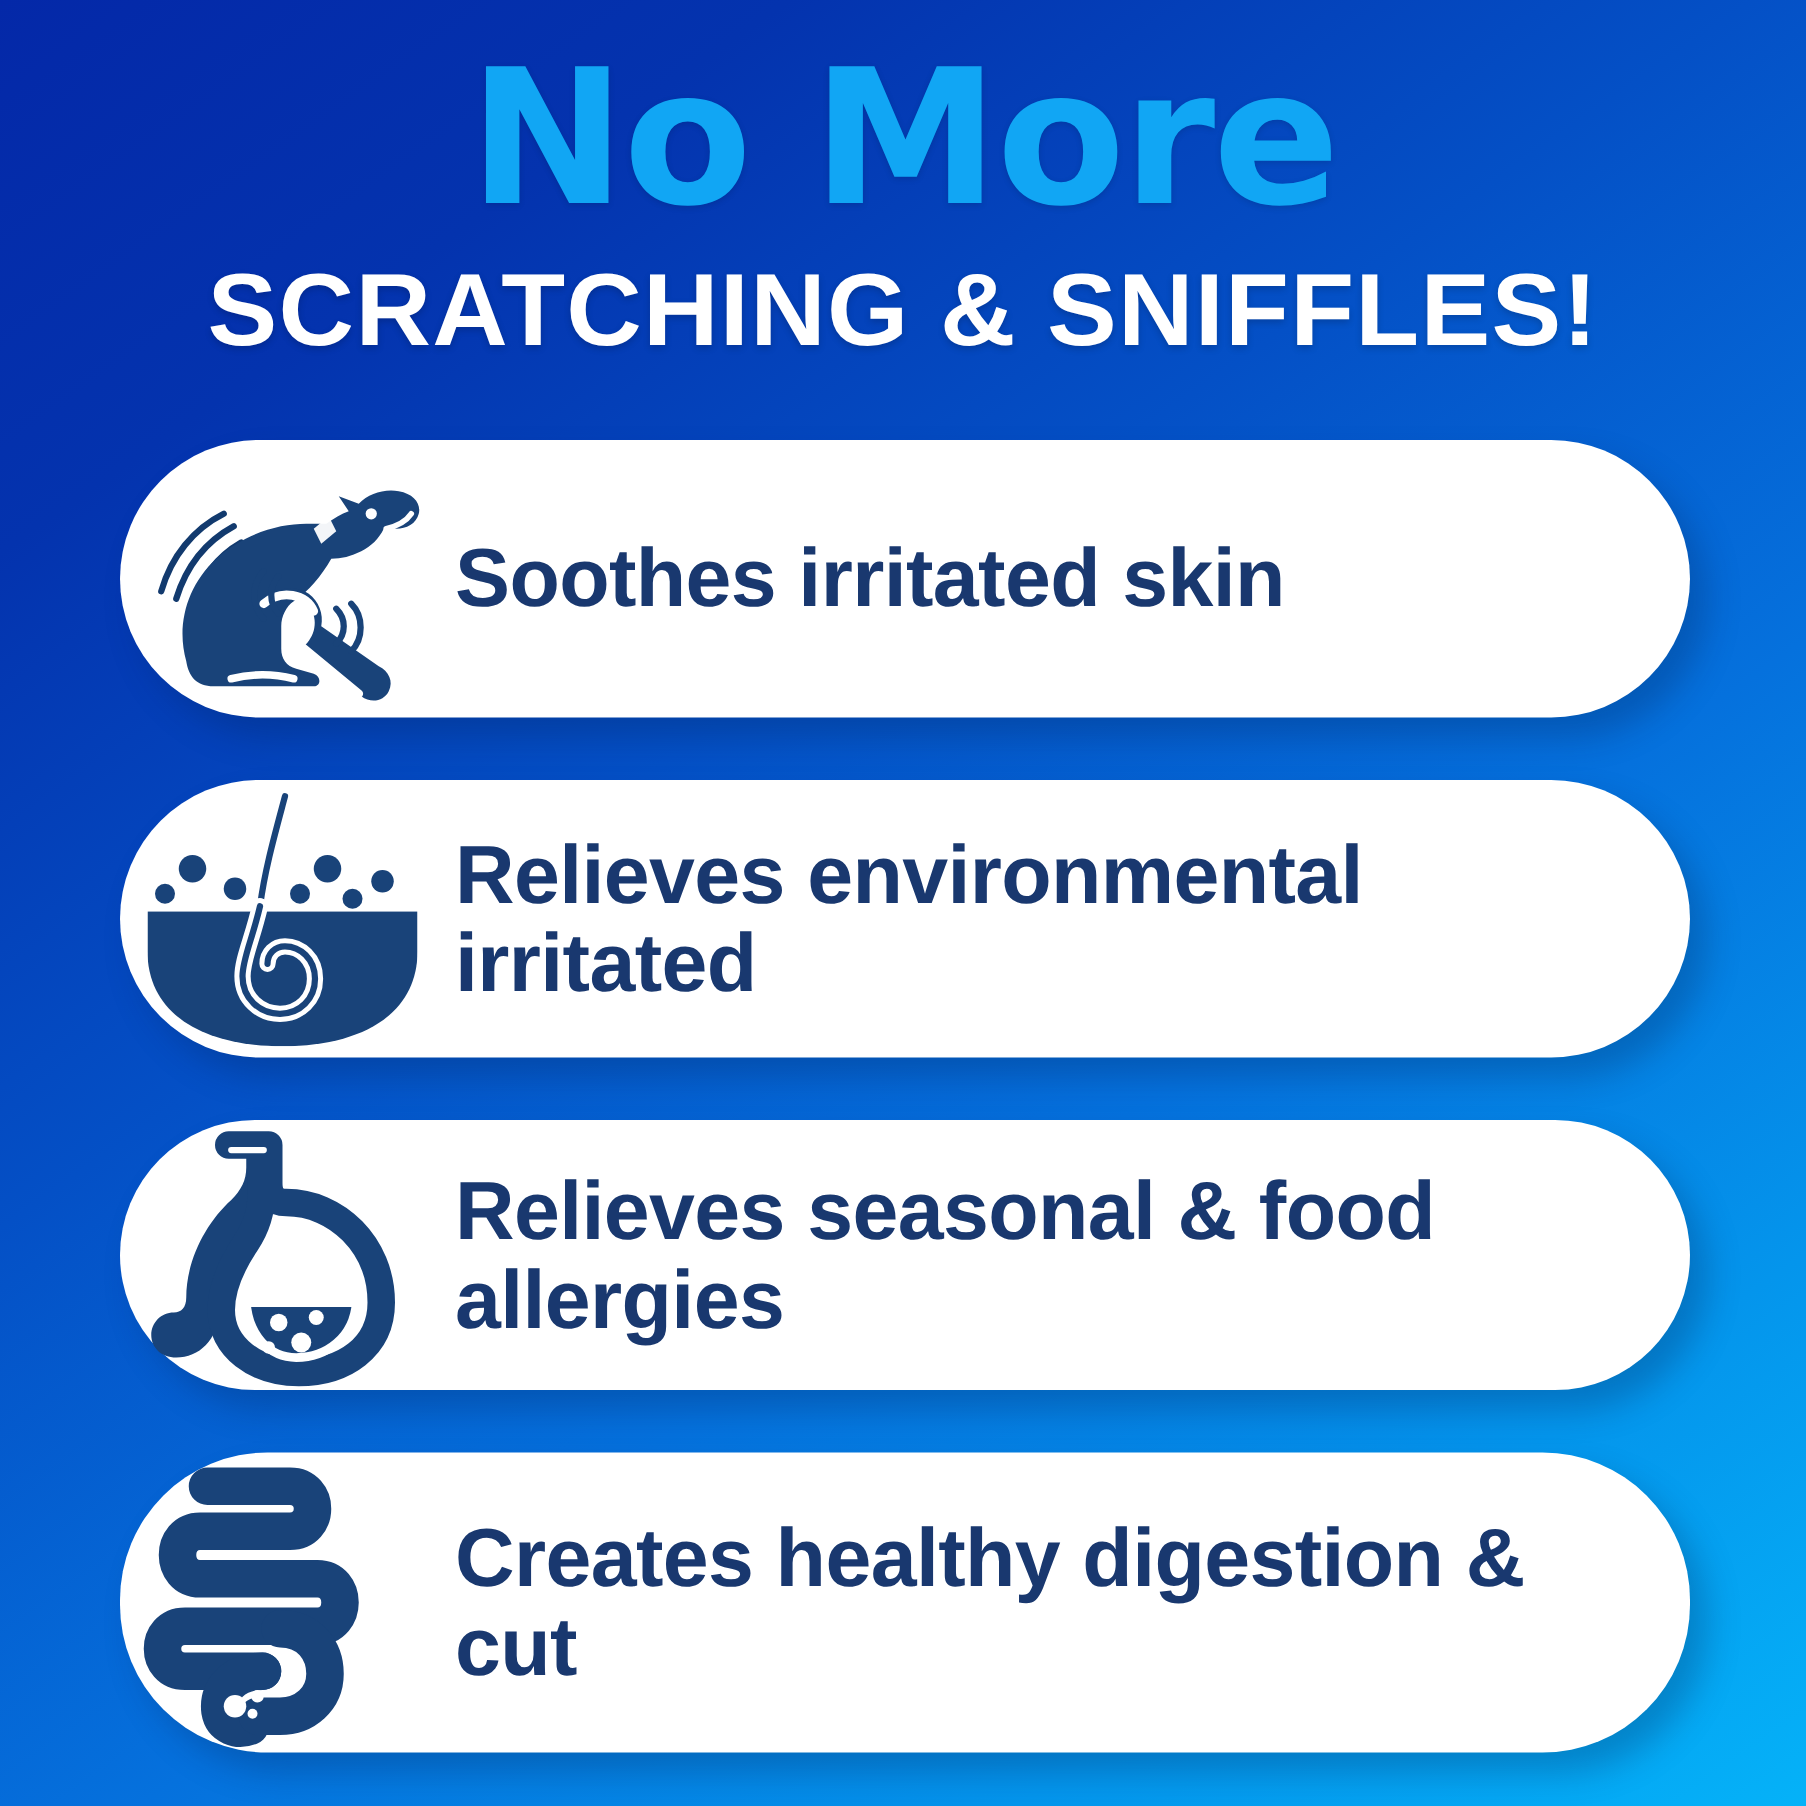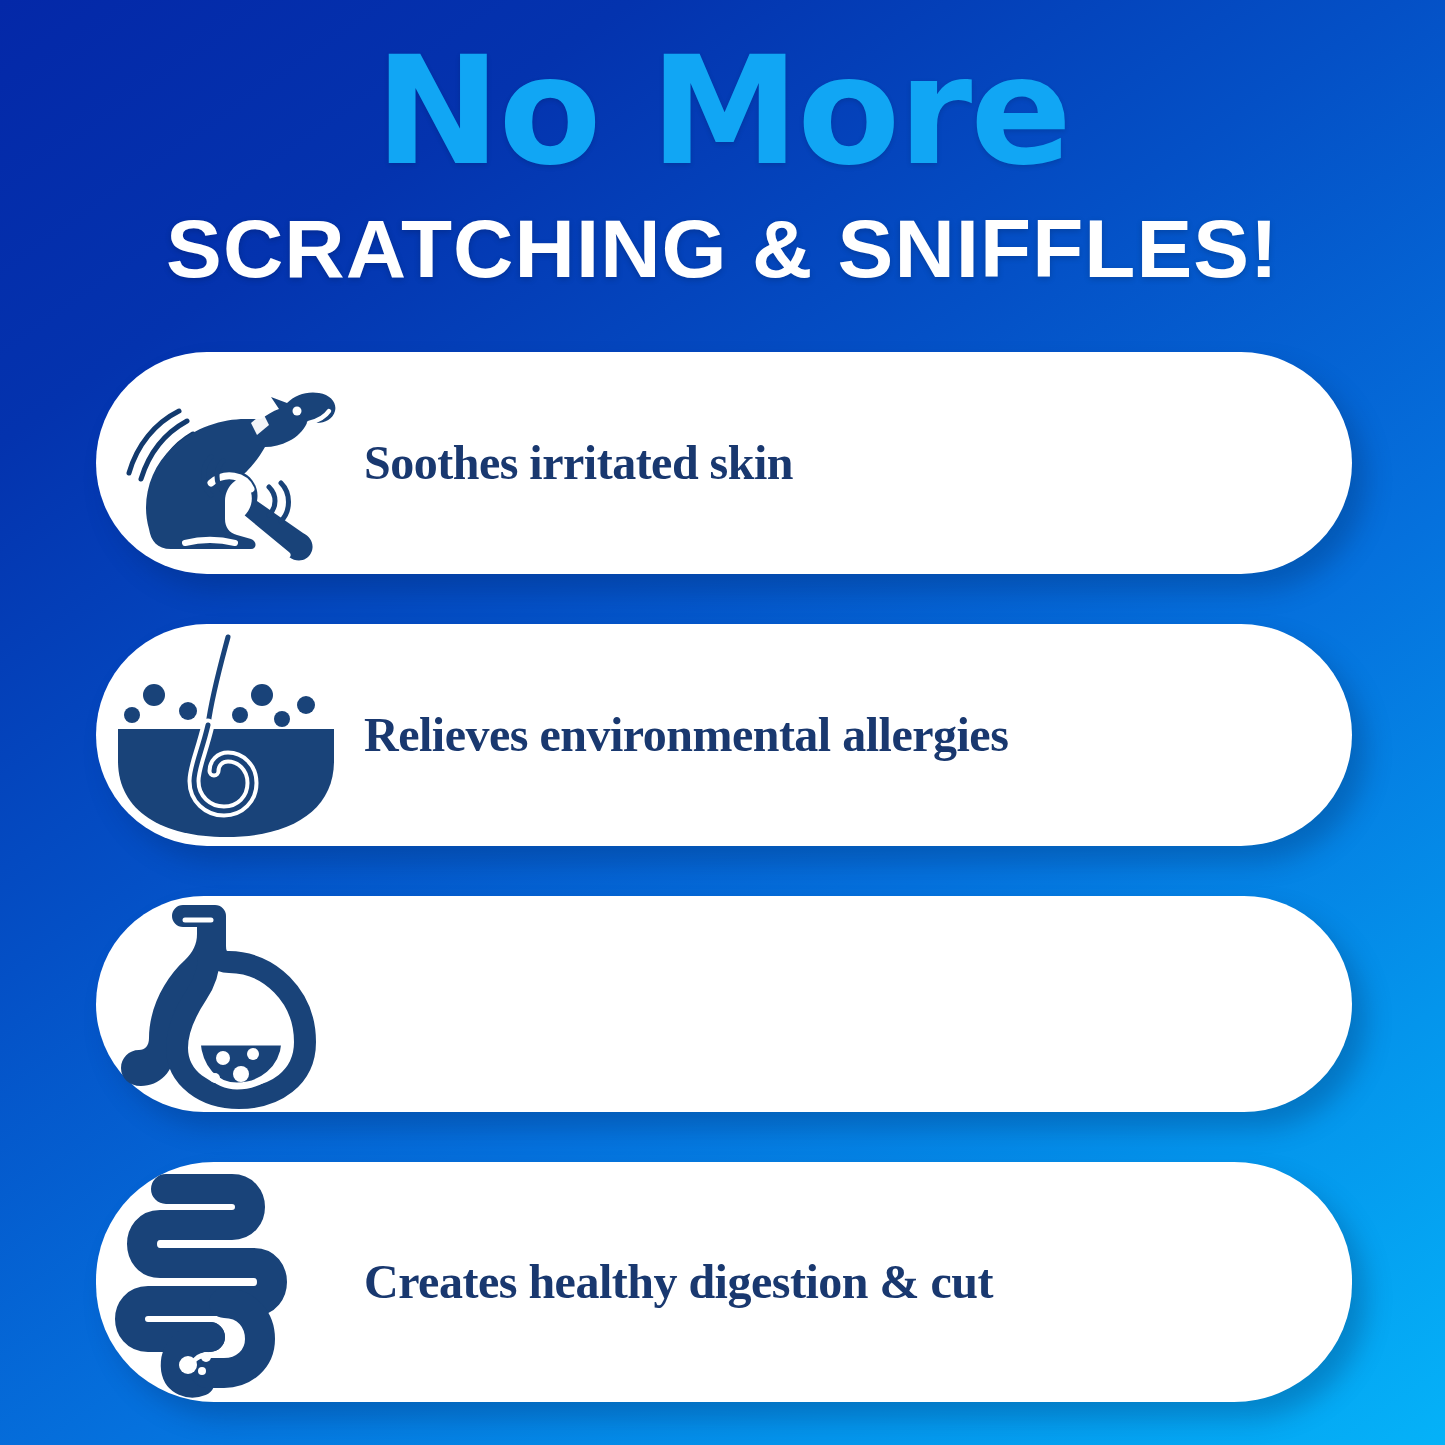--- a/index.html
+++ b/index.html
@@ -93,23 +93,23 @@
     width: 244px;
     height: 222px;
     display: flex;
     align-items: center;
     justify-content: center;
     pointer-events: none;
   }
   .card-icon svg { display: block; overflow: visible; }
 
   .card-label {
-    font-family: Liberation Serif, serif;
+    font-family: Liberation Sans, sans-serif;
     font-weight: bold;
-    font-size: 48px;
+    font-size: 66px;
     line-height: 1.08;
     letter-spacing: -0.5px;
     color: #19386f;
     text-shadow: 0 1px 2px rgba(255,255,255,0.6);
   }
 
   
   .card.card-1 { min-height: 222px; }
   .card.card-2 { min-height: 222px; }
   .card.card-3 { min-height: 216px; }
@@ -226,21 +226,21 @@
                    C 136 134, 124 124, 112 124
                    C 104 124, 98 130, 98 138" stroke="#ffffff" stroke-width="13" fill="none" stroke-linecap="round"></path>
           <path d="M92 92
                    C 86 118, 78 134, 78 148
                    C 78 166, 92 178, 108 178
                    C 124 178, 136 166, 136 150
                    C 136 134, 124 124, 112 124
                    C 104 124, 98 130, 98 138" stroke="#194379" stroke-width="5" fill="none" stroke-linecap="round"></path>
         </svg>
       </div>
-      <div class="card-label">Relieves environmental allergies</div>
+      <div class="card-label">Relieves environmental irritated</div>
     </div>
 
     <div class="card card-3">
       <div class="card-icon">
         <svg width="215" height="205" viewBox="0 0 215 205" aria-hidden="true">
 
           <path d="M58 14
                    L 90 14
                    L 90 52
                    C 90 64, 86 74, 80 84
@@ -271,20 +271,21 @@
           <g fill="#ffffff">
             <circle cx="104" cy="156" r="7"></circle>
             <circle cx="134" cy="152" r="6"></circle>
             <circle cx="122" cy="172" r="8"></circle>
             <circle cx="96" cy="176" r="5"></circle>
           </g>
 
           <path d="M66 18 L 92 18" stroke="#ffffff" stroke-width="5" stroke-linecap="round"></path>
         </svg>
       </div>
+      <div class="card-label">Relieves seasonal &amp; food allergies</div>
     </div>
 
     <div class="card card-4">
       <div class="card-icon">
         <svg width="225" height="210" viewBox="0 0 225 210" aria-hidden="true">
           <g fill="none" stroke="#194379" stroke-width="30" stroke-linecap="round" stroke-linejoin="round">
 
             <path d="M52 12
                      L 118 12
                      C 142 12, 142 48, 118 48

